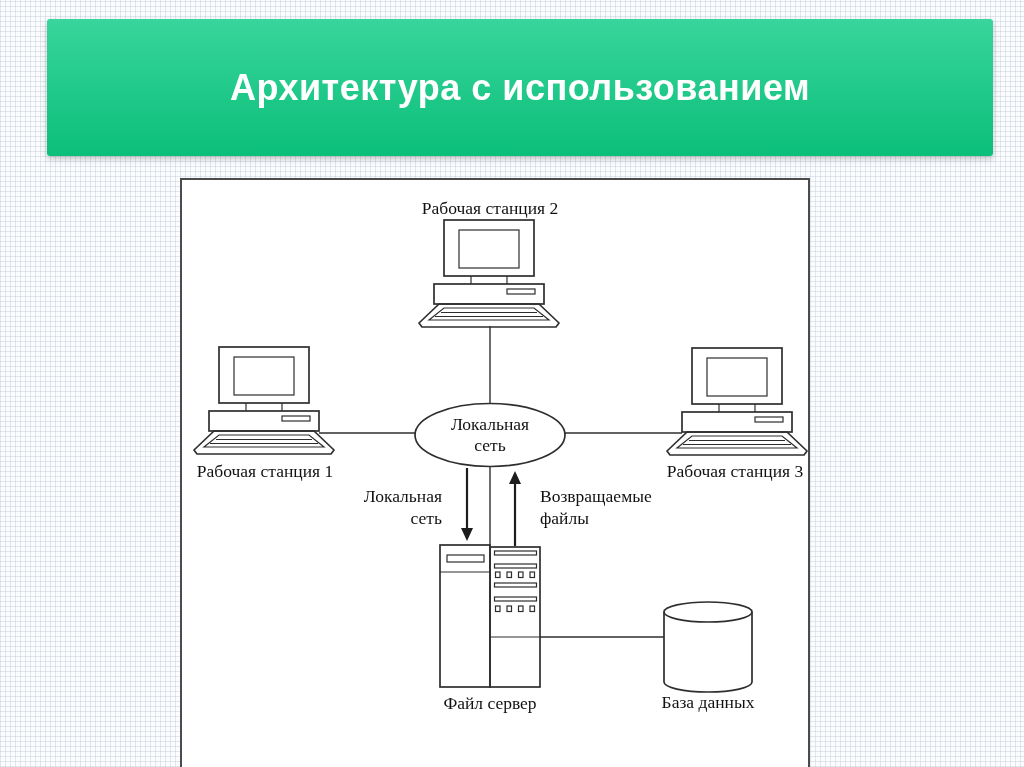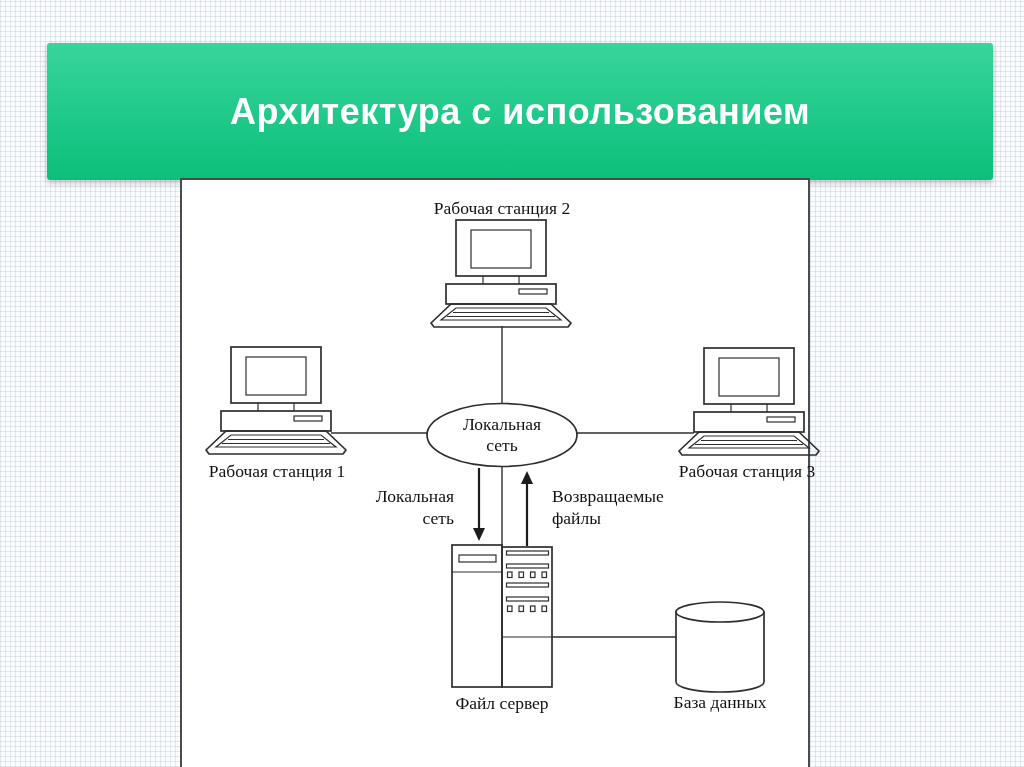--- a/index.html
+++ b/index.html
@@ -24,42 +24,40 @@
     top: 19px;
     width: 946px;
     height: 137px;
     border-radius: 3px;
     box-shadow: 0 3px 6px rgba(0,0,0,0.22);
     display: flex;
     flex-direction: column;
     align-items: center;
     justify-content: center;
     text-align: center;
-    margin-top: 24px;
   }
   .banner .title-line {
     color: #ffffff;
     font-weight: bold;
     font-size: 36px;
     line-height: 50px;
     letter-spacing: 0.5px;
     white-space: nowrap;
   }
 
   .diagram-panel {
     position: absolute;
     left: 180px;
     top: 178px;
     width: 630px;
     height: 589px;
     background: #ffffff;
     border: 2px solid #4b4b4b;
     border-bottom: none;
     box-sizing: border-box;
-    padding-left: 12px;
   }
   .diagram-panel svg {
     display: block;
     width: 626px;
     height: 585px;
   }
 
   svg .shape {
     fill: none;
     stroke: #2e2e2e;

